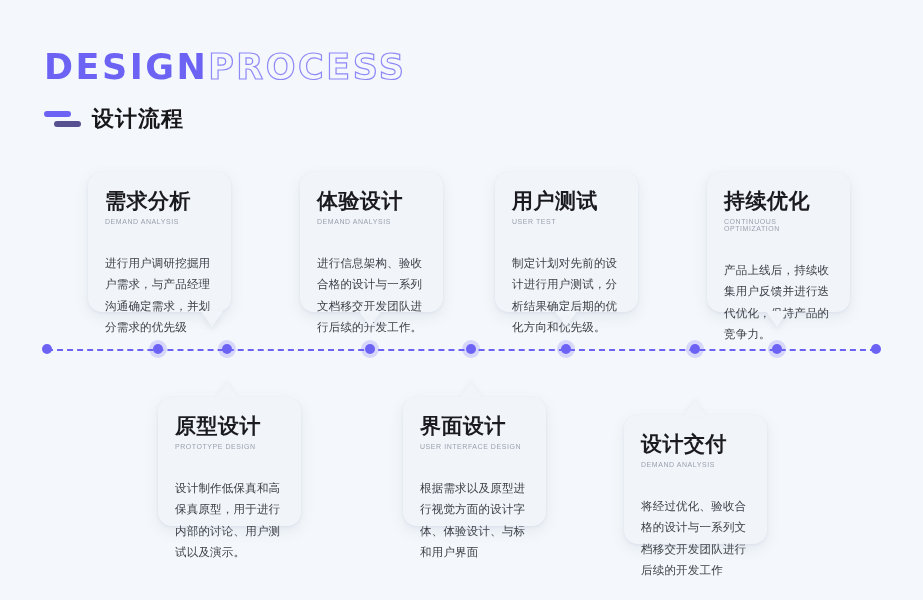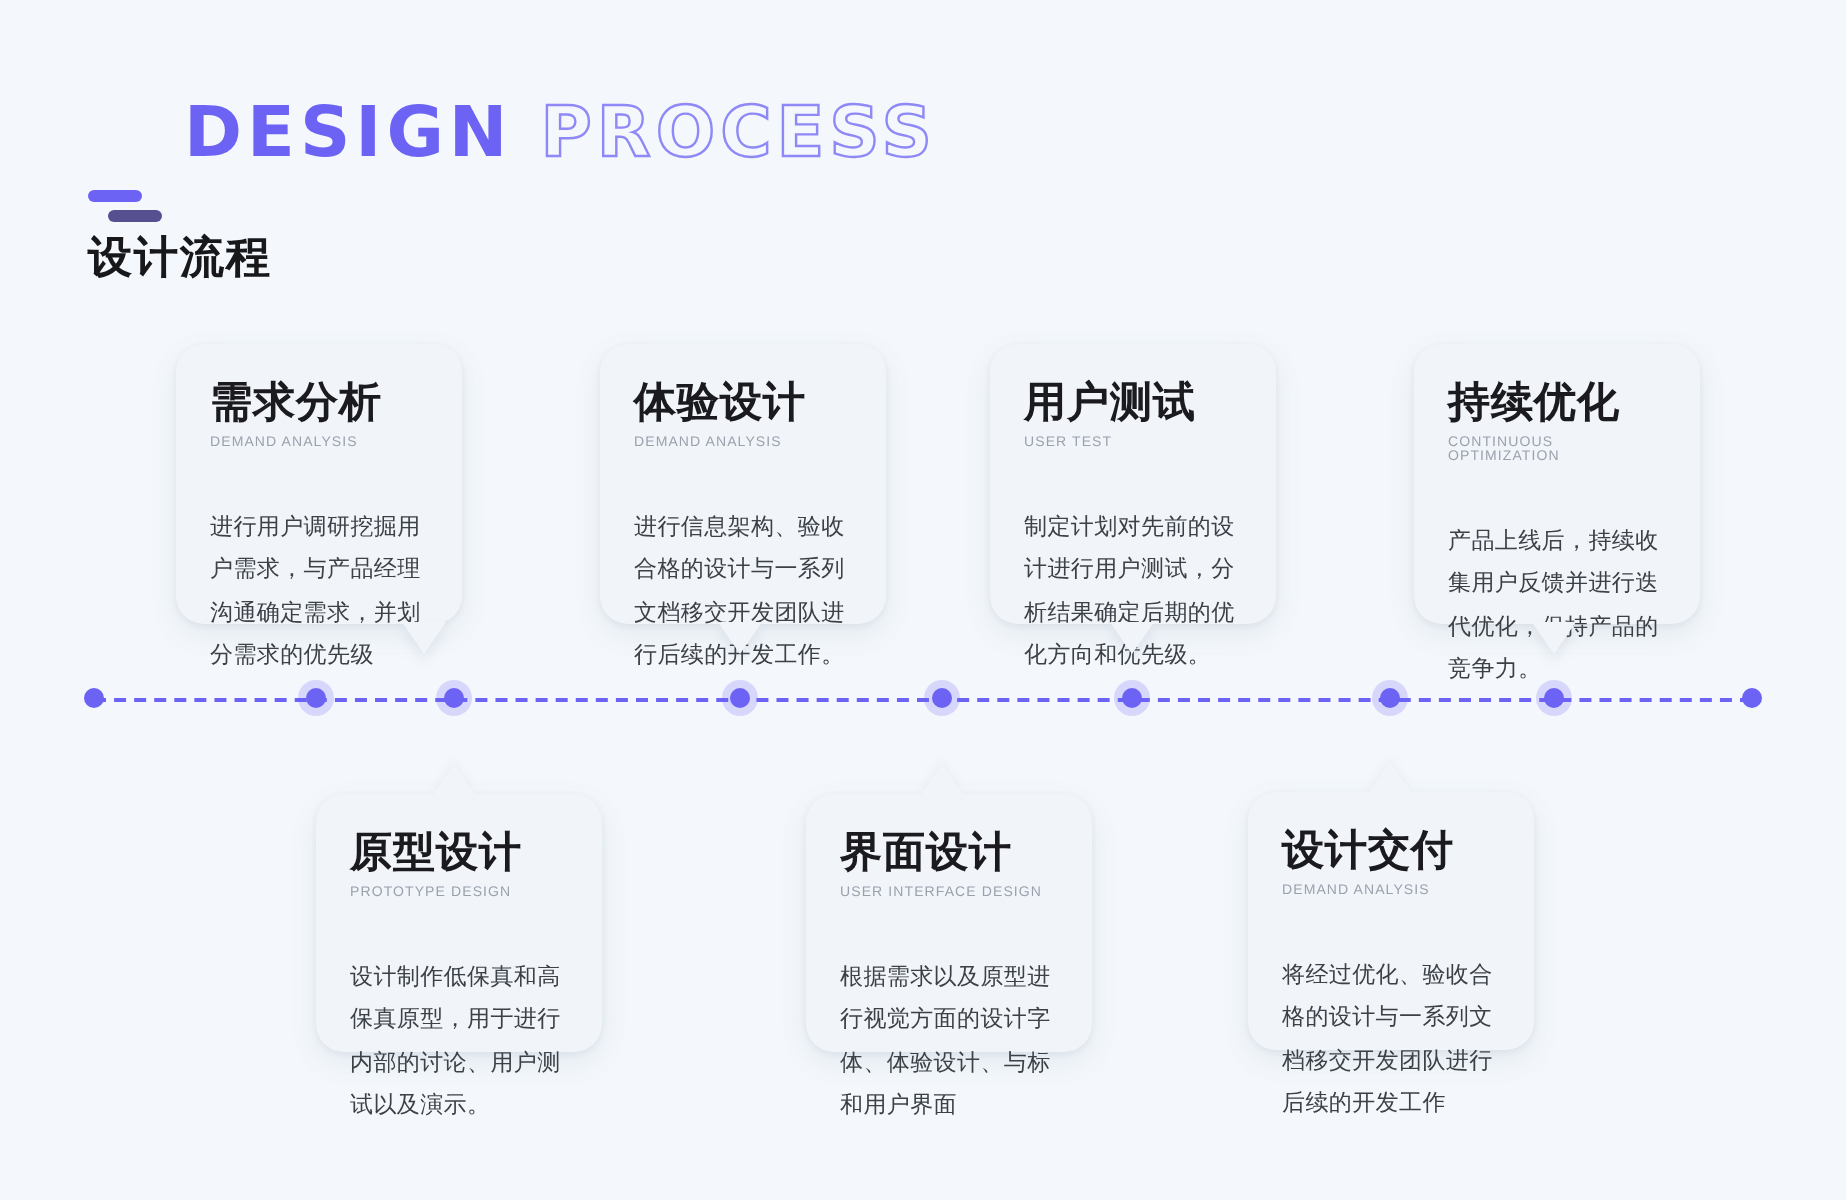--- a/index.html
+++ b/index.html
@@ -28,37 +28,35 @@
     line-height: 42px;
     white-space: nowrap;
   }
   .title-word {
     font-size: 35px;
     font-weight: bold;
     letter-spacing: 2.5px;
     font-family: "DejaVu Sans", "Liberation Sans", sans-serif;
     display: inline-block;
     vertical-align: top;
-    margin-left: 48px;
   }
   #title-design {
     color: #6c63f5;
   }
   #title-process {
     color: transparent;
-    margin-left: 14px;
     -webkit-text-stroke: 1.2px #8f89f7;
     text-stroke: 1.2px #8f89f7;
   }
 
   #subtitle-row {
-    margin-top: 4px;
+    margin-top: 16px;
     height: 30px;
     display: flex;
-    flex-direction: column;
+    align-items: center;
   }
   #deco-mark {
     position: relative;
     width: 38px;
     height: 22px;
     margin-right: 10px;
     flex: none;
   }
   #deco-bar-top {
     position: absolute;
@@ -241,18 +239,18 @@
   <span class="tail-up" style="left:58px"></span>
 </div>
 
 <div class="card" style="left:403px; top:397px; width:143px; height:129px;">
   <div class="card-title">界面设计</div>
   <div class="card-sub">USER INTERFACE DESIGN</div>
   <div class="card-body">根据需求以及原型进行视觉方面的设计字体、体验设计、与标和用户界面</div>
   <span class="tail-up" style="left:57px"></span>
 </div>
 
-<div class="card" style="left:624px; top:396px; width:143px; height:129px;">
+<div class="card" style="left:624px; top:415px; width:143px; height:129px;">
   <div class="card-title">设计交付</div>
   <div class="card-sub">DEMAND ANALYSIS</div>
   <div class="card-body">将经过优化、验收合格的设计与一系列文档移交开发团队进行后续的开发工作</div>
   <span class="tail-up" style="left:60px"></span>
 </div>
 
 </body></html>

